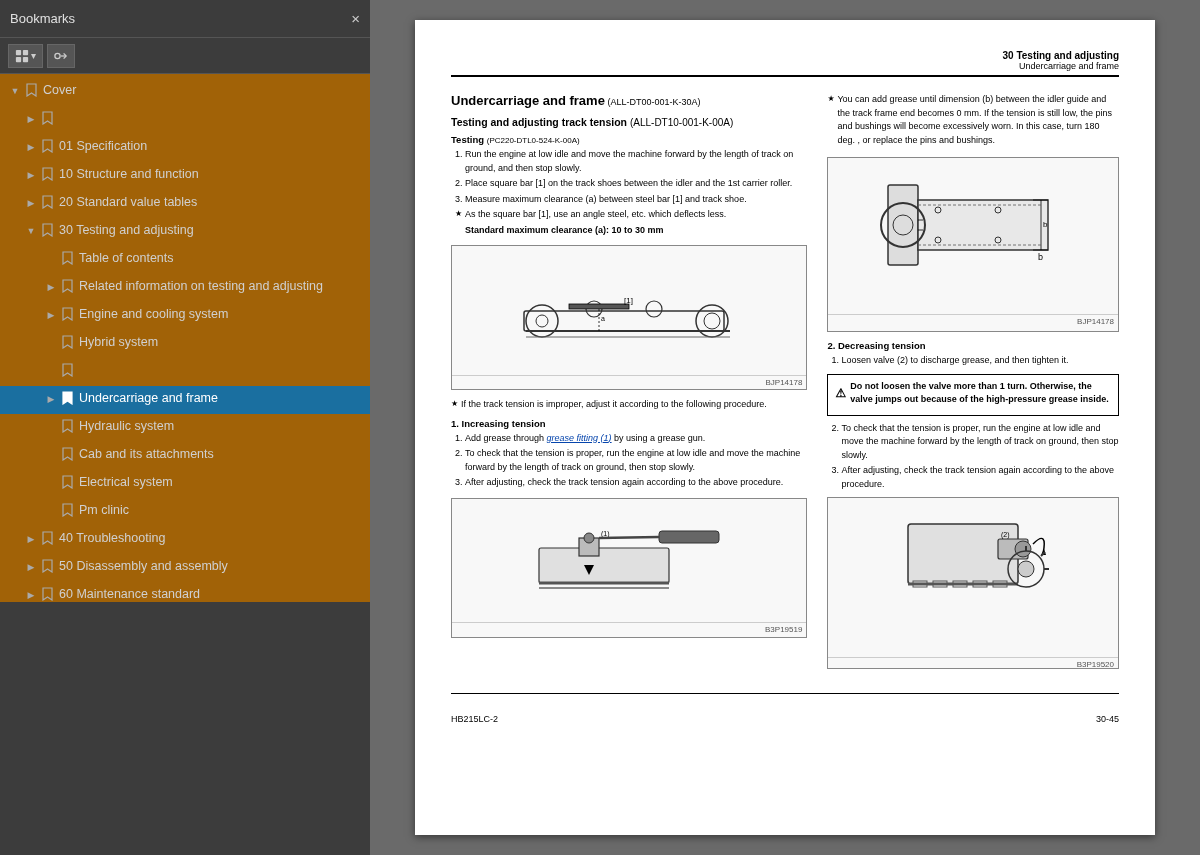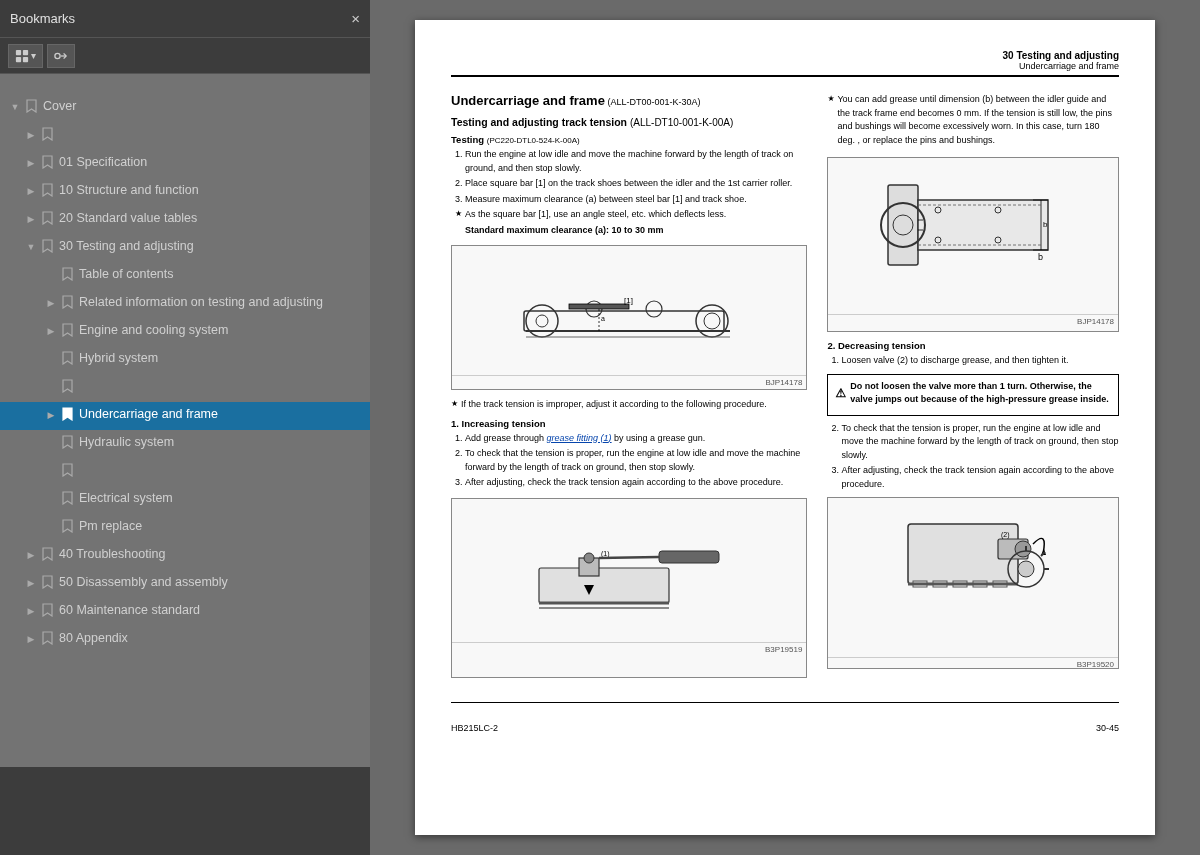--- a/index.html
+++ b/index.html
@@ -9,25 +9,25 @@
       display: flex;
       width: 1200px;
       height: 855px;
       overflow: hidden;
     }
 
     
     .sidebar {
       width: 370px;
       min-width: 370px;
-      background: #737373;
+      background: #a16207;
       display: flex;
       flex-direction: column;
       color: #d0d0d0;
-      height: 767px;
+      height: 602px;
       overflow: hidden;
     }
 
     .sidebar-header {
       background: #3c3c3c;
       padding: 6px 10px;
       display: flex;
       align-items: center;
       justify-content: space-between;
       border-bottom: 1px solid #555;
@@ -71,21 +71,21 @@
 
     .toolbar-btn svg {
       width: 14px;
       height: 14px;
     }
 
     .sidebar-tree {
       flex: 1;
       overflow-y: auto;
       overflow-x: hidden;
-      padding: 20px 0;
+      padding: 4px 0;
     }
 
     .sidebar-tree::-webkit-scrollbar {
       width: 8px;
     }
     .sidebar-tree::-webkit-scrollbar-track {
       background: #2b2b2b;
     }
     .sidebar-tree::-webkit-scrollbar-thumb {
       background: #555;
@@ -475,38 +475,39 @@
         </span>
         <span class="item-label">Hydraulic system</span>
       </div>
       <div class="tree-item level-2">
         <span class="expand-arrow none"></span>
         <span class="bookmark-icon">
           <svg viewBox="0 0 11 14" fill="none" stroke="#aaa" stroke-width="1.2">
             <path d="M1 1 h9 v12 l-4.5-3 L1 13 Z"></path>
           </svg>
         </span>
+        <span class="item-label">Cab and its attachments</span>
       </div>
       <div class="tree-item level-2">
         <span class="expand-arrow none"></span>
         <span class="bookmark-icon">
           <svg viewBox="0 0 11 14" fill="none" stroke="#aaa" stroke-width="1.2">
             <path d="M1 1 h9 v12 l-4.5-3 L1 13 Z"></path>
           </svg>
         </span>
         <span class="item-label">Electrical system</span>
       </div>
       <div class="tree-item level-2">
         <span class="expand-arrow none"></span>
         <span class="bookmark-icon">
           <svg viewBox="0 0 11 14" fill="none" stroke="#aaa" stroke-width="1.2">
             <path d="M1 1 h9 v12 l-4.5-3 L1 13 Z"></path>
           </svg>
         </span>
-        <span class="item-label">Pm replace</span>
+        <span class="item-label">Pm clinic</span>
       </div>
       <div class="tree-item level-1">
         <span class="expand-arrow collapsed"></span>
         <span class="bookmark-icon">
           <svg viewBox="0 0 11 14" fill="none" stroke="#aaa" stroke-width="1.2">
             <path d="M1 1 h9 v12 l-4.5-3 L1 13 Z"></path>
           </svg>
         </span>
         <span class="item-label">40 Troubleshooting</span>
       </div>
@@ -614,21 +615,21 @@
           <div class="sub-sub-title" style="margin-top:6px;">1. Increasing tension</div>
 
           <ol class="numbered-list">
             <li>
               Add grease through <span class="italic-link">grease fitting (1)</span> by using a grease gun.
             </li>
             <li>To check that the tension is proper, run the engine at low idle and move the machine forward by the length of track on ground, then stop slowly.</li>
             <li>After adjusting, check the track tension again according to the above procedure.</li>
           </ol>
 
-          <div class="doc-figure" style="height:180px;">
+          <div class="doc-figure" style="height:140px;">
             <div class="fig-inner">
               <svg width="220" height="115" viewBox="0 0 220 115">
 
                 <rect x="20" y="45" width="130" height="35" fill="#e0e0e0" stroke="#333" stroke-width="1.2" rx="2"></rect>
 
                 <rect x="60" y="35" width="20" height="18" fill="#bbb" stroke="#333" stroke-width="1.2"></rect>
                 <circle cx="70" cy="35" r="5" fill="#888" stroke="#333" stroke-width="1"></circle>
                 <text x="82" y="33" font-size="7" fill="#000">(1)</text>
 
                 <rect x="140" y="28" width="60" height="12" fill="#666" stroke="#333" stroke-width="1" rx="3"></rect>

